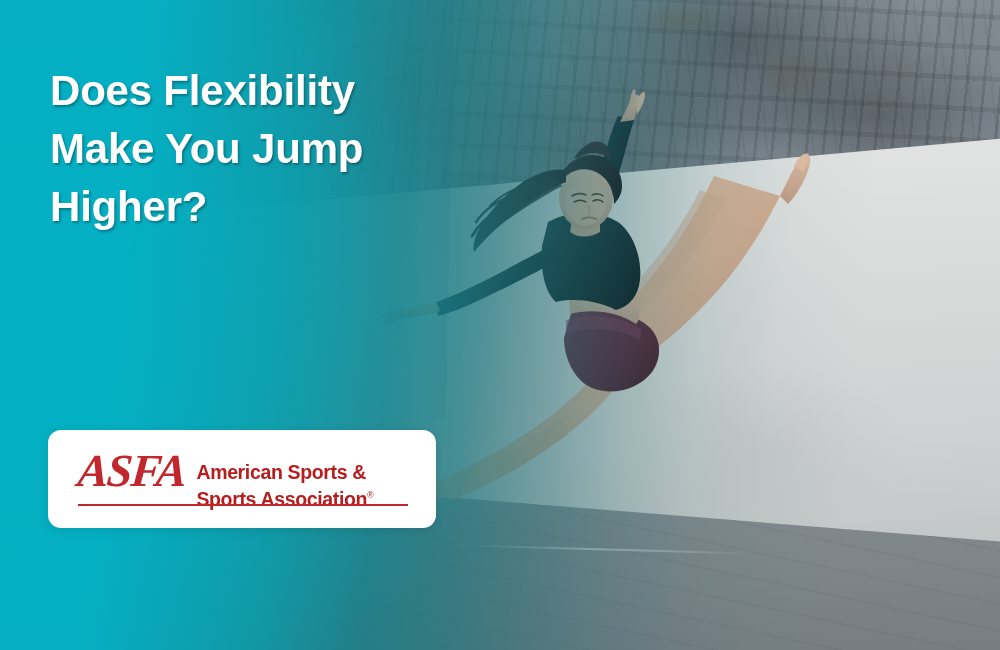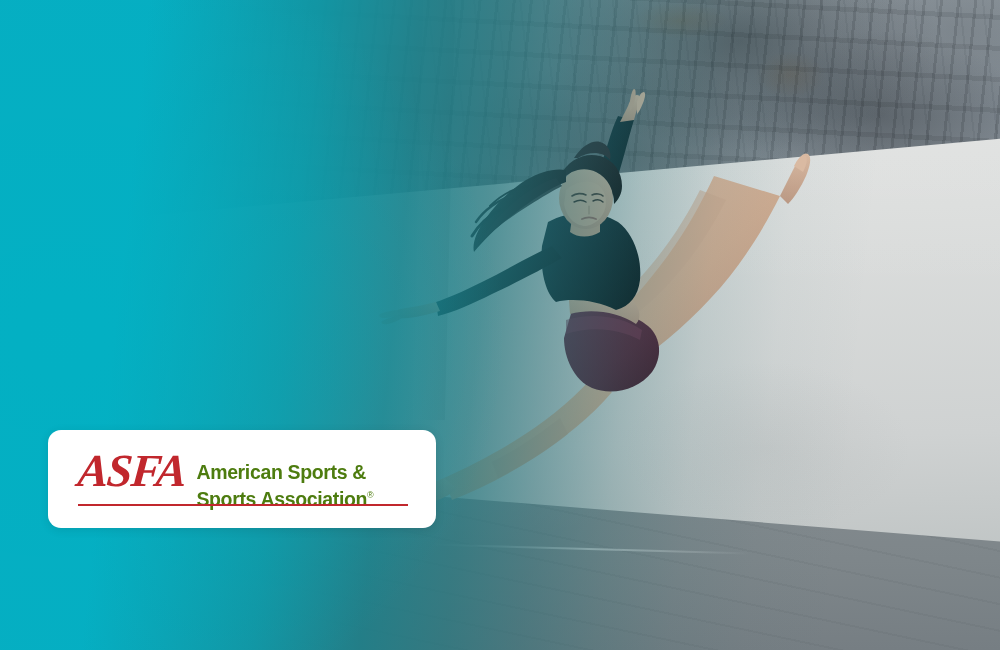--- a/index.html
+++ b/index.html
@@ -168,21 +168,21 @@
     font-size: 46px;
     line-height: 48px;
     color: #C1272D;
     letter-spacing: -1.5px;
     transform: skewX(-5deg);
     display: block;
   }
   .logo-text {
     margin-left: 11px;
     margin-top: 14px;
-    color: #4d7c0f;
+    color: #b91c1c;
     font-size: 19.5px;
     font-weight: bold;
     line-height: 23px;
     letter-spacing: -0.35px;
   }
   .logo-text .reg {
     font-size: 9px;
     vertical-align: super;
     font-weight: normal;
   }
@@ -339,20 +339,23 @@
         <path d="M500 210 C 488 216, 478 226, 472 236" stroke="#1C1519" stroke-width="3" fill="none" stroke-linecap="round"></path>
         <path d="M512 196 C 498 200, 484 210, 476 222" stroke="#241A1E" stroke-width="2.4" fill="none" stroke-linecap="round"></path>
         <path d="M528 186 C 514 188, 500 196, 490 206" stroke="#201619" stroke-width="2" fill="none" stroke-linecap="round"></path>
       </svg>
     </div>
   </div>
 
   <div class="teal-overlay"></div>
   <div class="teal-overlay-soft"></div>
 
+  <div class="headline">Does Flexibility
+Make You Jump
+Higher?</div>
 
   <div class="logo-card">
     <div class="logo-inner">
       <div class="logo-mark-wrap">
         <span class="logo-mark">ASFA</span>
       </div>
       <div class="logo-text">
         <div>American Sports &amp;</div>
         <div><span>Sports Association</span><span class="reg">®</span></div>
       </div>

